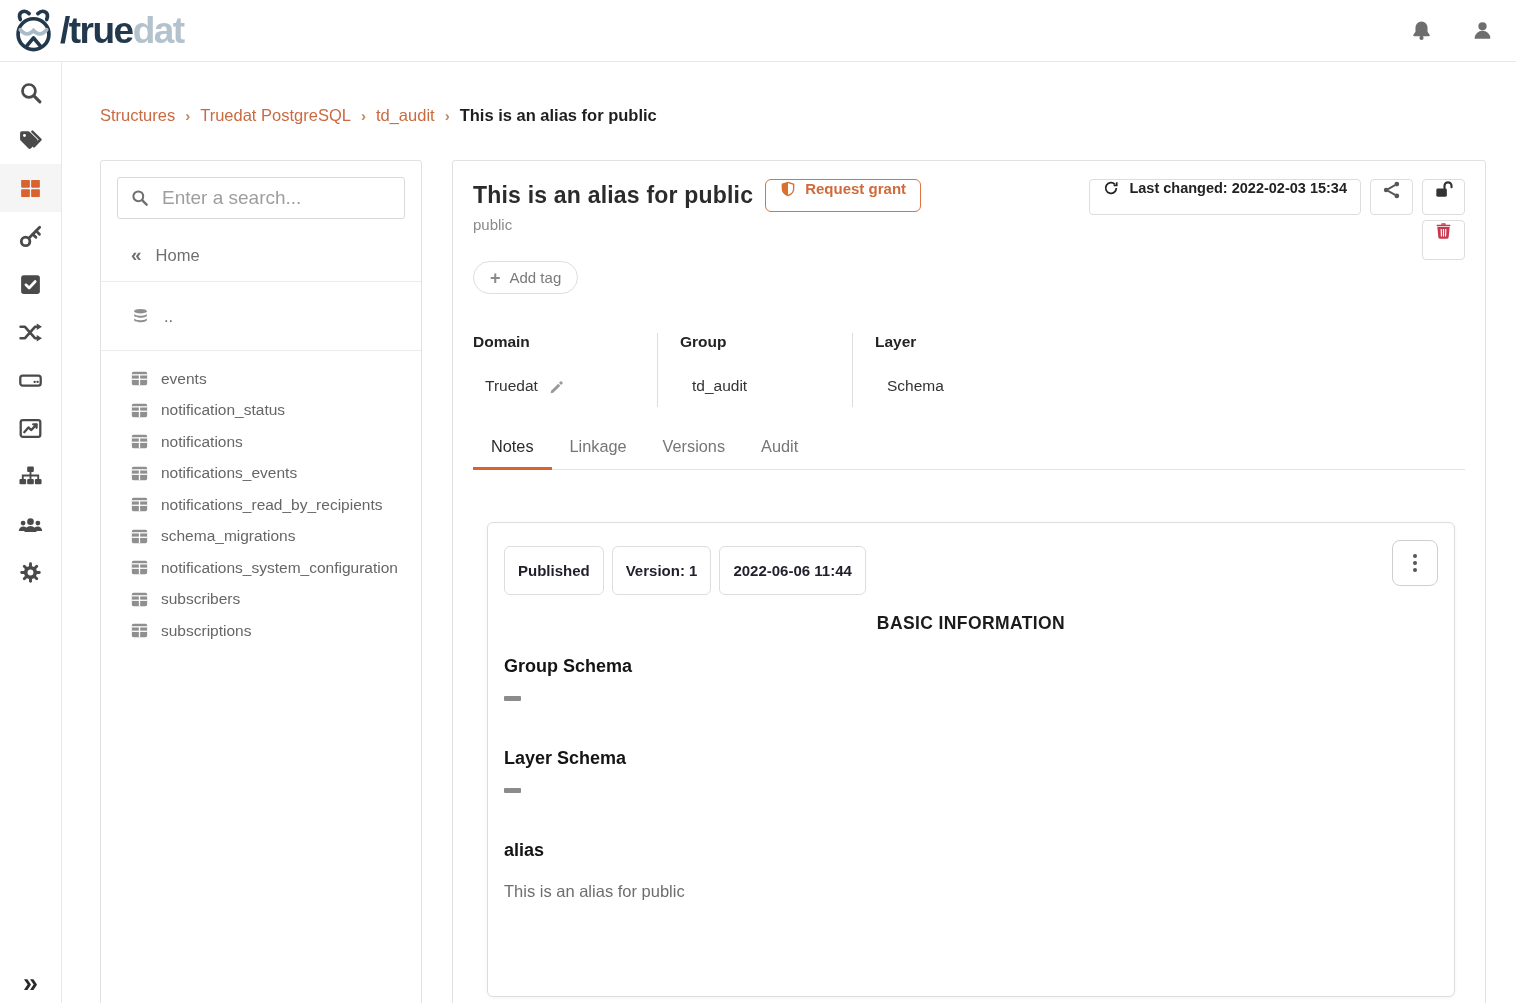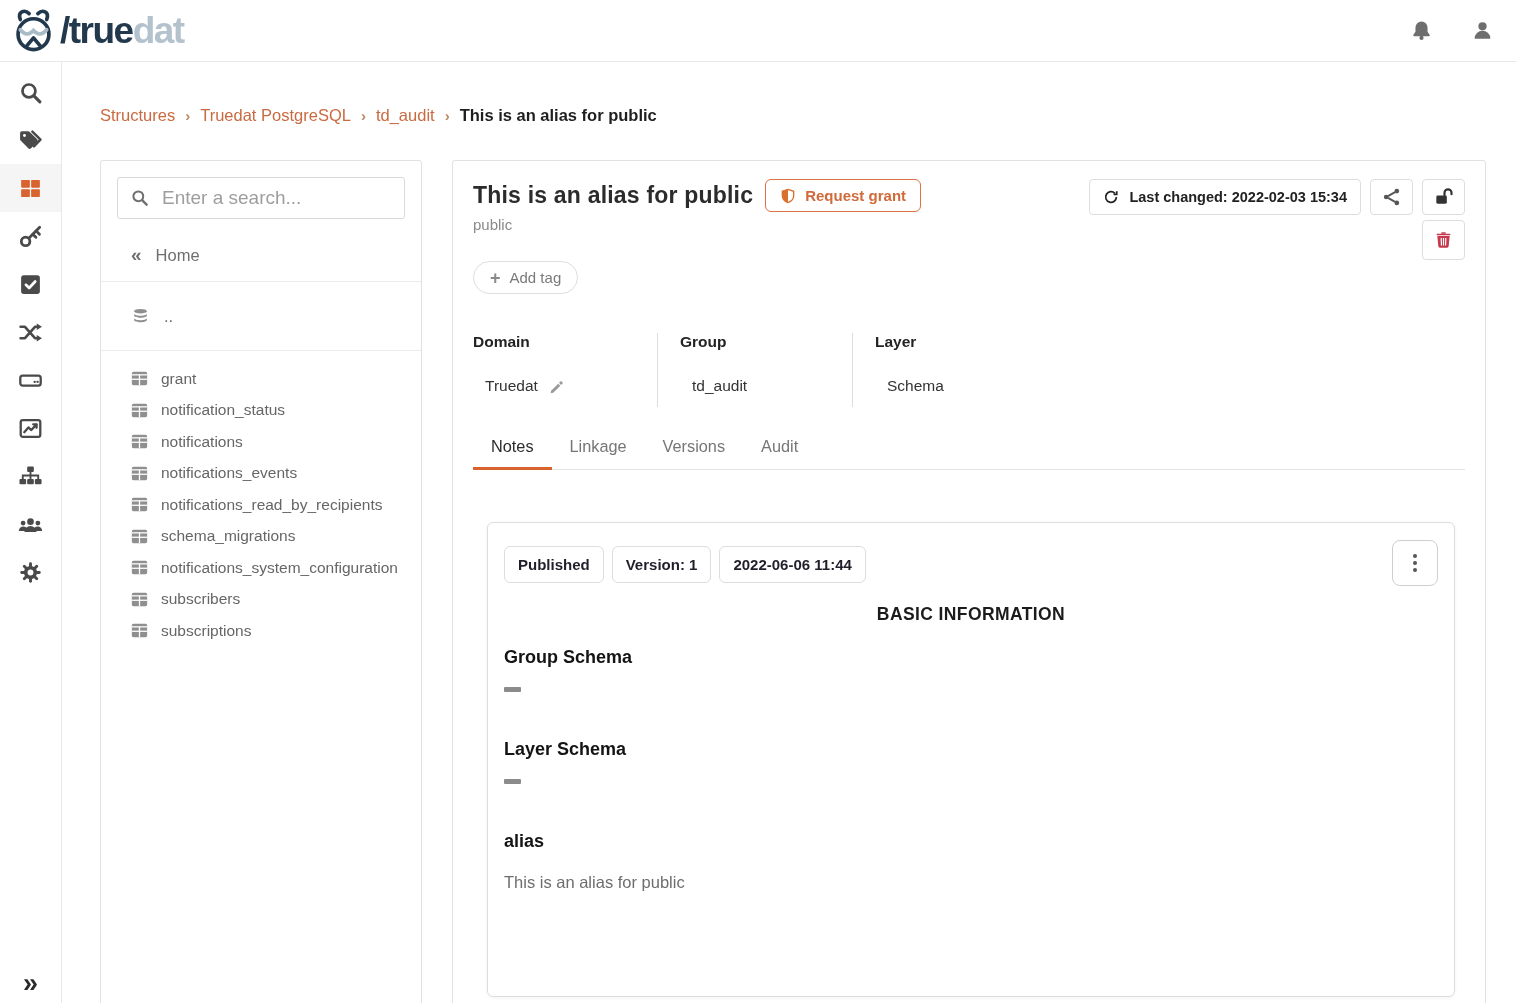--- a/index.html
+++ b/index.html
@@ -56,21 +56,21 @@
                font-size:15.5px; color:#666; cursor:pointer; }
   .table-row svg { width:17px; height:15px; color:#8f8f8f; flex:none; }
 
   
   .main { position:absolute; left:452px; top:160px; width:1034px; height:880px;
           border:1px solid #e1e1e1; border-radius:3px; background:#fff; padding:18px 20px; }
 
   .title-row { display:flex; align-items:center; gap:12px; }
   .page-title { font-size:23px; font-weight:600; color:#2b2b2b; letter-spacing:0.2px; }
   .btn { background:#fff; border:1px solid #ddd; border-radius:4px; display:flex;
-         align-items:center; justify-content:center; cursor:pointer;
+         align-items:flex-start; justify-content:center; cursor:pointer;
          font-family:"Liberation Sans", sans-serif; }
   .grant-btn { border:1.5px solid #dd7246; border-radius:6px; color:#cf6a3b; font-weight:700;
                font-size:15px; padding:0 14px; height:33px; gap:9px; }
   .grant-btn svg { width:16px; height:18px; }
   .subtitle { margin-top:4px; font-size:15px; color:#8a8a8a; }
 
   .actions { position:absolute; top:18px; right:20px; display:flex; flex-direction:column;
              align-items:flex-end; gap:5px; }
   .actions-row { display:flex; gap:9px; }
   .last-changed { height:36px; padding:0 13px; gap:10px; font-size:14.5px; font-weight:700; color:#222; }
@@ -102,21 +102,21 @@
   .tab { padding:0 18px 13px 18px; font-size:16.3px; color:#767676; cursor:pointer; position:relative; }
   .tab.active { color:#2b2b2b; }
   .tab.active::after { content:""; position:absolute; left:0; right:0; bottom:-1px; height:3px;
                        background:#d9632e; }
 
   
   .note-card { margin:52px 10px 0 14px; height:475px; border:1px solid #ddd; border-radius:6px;
                box-shadow:0 1px 4px rgba(0,0,0,0.05); padding:17px 16px 0 16px; overflow:hidden;
                position:relative; }
   .badge-row { display:flex; gap:8px; align-items:flex-start; }
-  .badge { margin-top:6px; border:1px solid #ddd; border-radius:6px; padding:9px 13px;
+  .badge { margin-top:6px; border:1px solid #ddd; border-radius:6px; padding:15px 13px;
            font-size:15px; font-weight:700; color:#201f2b; background:#fff; }
   .kebab-btn { margin-left:auto; width:46px; height:46px; border:1px solid #cfcfcf; border-radius:8px;
                background:#fff; display:flex; flex-direction:column; align-items:center;
                justify-content:center; gap:3px; cursor:pointer; }
   .kebab-btn i { width:4px; height:4px; border-radius:50%; background:#555; }
 
   .section-head { margin-top:18px; display:flex; align-items:center;flex-direction:column; }
   .section-head .line { flex:1; height:1px; background:#ddd; }
   .section-title { padding:0 16px; font-size:17.5px; font-weight:700; letter-spacing:0.4px;
                    color:#1b1b1b; }
@@ -290,21 +290,21 @@
   <div class="tables">
     <div class="table-row">
       <svg viewBox="0 0 20 17">
           <path fill="currentColor" d="M1 2.5A1.8 1.8 0 012.8.7h14.4A1.8 1.8 0 0119 2.5v12a1.8 1.8 0 01-1.8 1.8H2.8A1.8 1.8 0 011 14.5z"></path>
           <g stroke="#fff" stroke-width="1.5">
             <line x1="1" y1="4.2" x2="19" y2="4.2"></line>
             <line x1="1" y1="9.4" x2="19" y2="9.4"></line>
             <line x1="10" y1="4.2" x2="10" y2="16.3"></line>
           </g>
         </svg>
-      <span>grant</span>
+      <span>events</span>
     </div>
     <div class="table-row">
       <svg viewBox="0 0 20 17">
           <path fill="currentColor" d="M1 2.5A1.8 1.8 0 012.8.7h14.4A1.8 1.8 0 0119 2.5v12a1.8 1.8 0 01-1.8 1.8H2.8A1.8 1.8 0 011 14.5z"></path>
           <g stroke="#fff" stroke-width="1.5">
             <line x1="1" y1="4.2" x2="19" y2="4.2"></line>
             <line x1="1" y1="9.4" x2="19" y2="9.4"></line>
             <line x1="10" y1="4.2" x2="10" y2="16.3"></line>
           </g>
         </svg>

